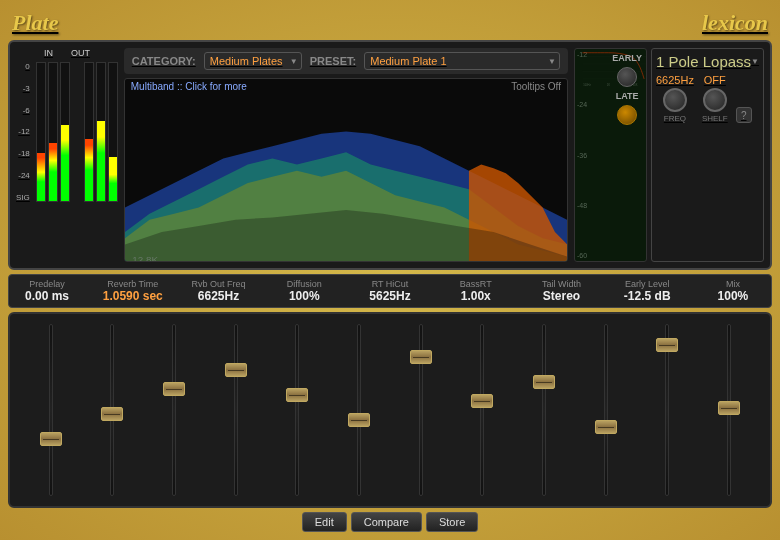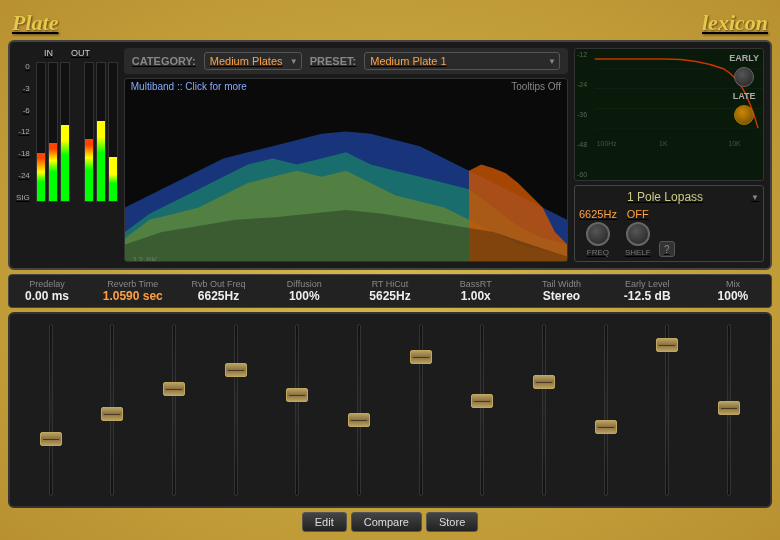--- a/index.html
+++ b/index.html
@@ -163,21 +163,21 @@
       right: 0;
       z-index: 2;
     }
     .spectrum-header-left { color: #88aaff; }
     .spectrum-header-right { color: #888; }
 
     
     .eq-panel {
       width: 190px;
       display: flex;
-      flex-direction: column;
+      flex-direction: row;
       gap: 4px;
     }
     .eq-display {
       flex: 1;
       background: #0a1a0a;
       border: 1px solid #333;
       border-radius: 3px;
       position: relative;
       overflow: hidden;
     }
@@ -233,21 +233,21 @@
       border-radius: 3px;
       padding: 4px;
     }
     .filter-header {
       display: flex;
       justify-content: space-between;
       align-items: center;
       margin-bottom: 4px;
     }
     .filter-title {
-      font-size: 12px;
+      font-size: 15px;
       color: #cccc88;
       flex: 1;
       text-align: center;
     }
     .filter-dropdown-btn {
       font-size: 8px;
       color: #888;
     }
     .filter-params {
       display: flex;

